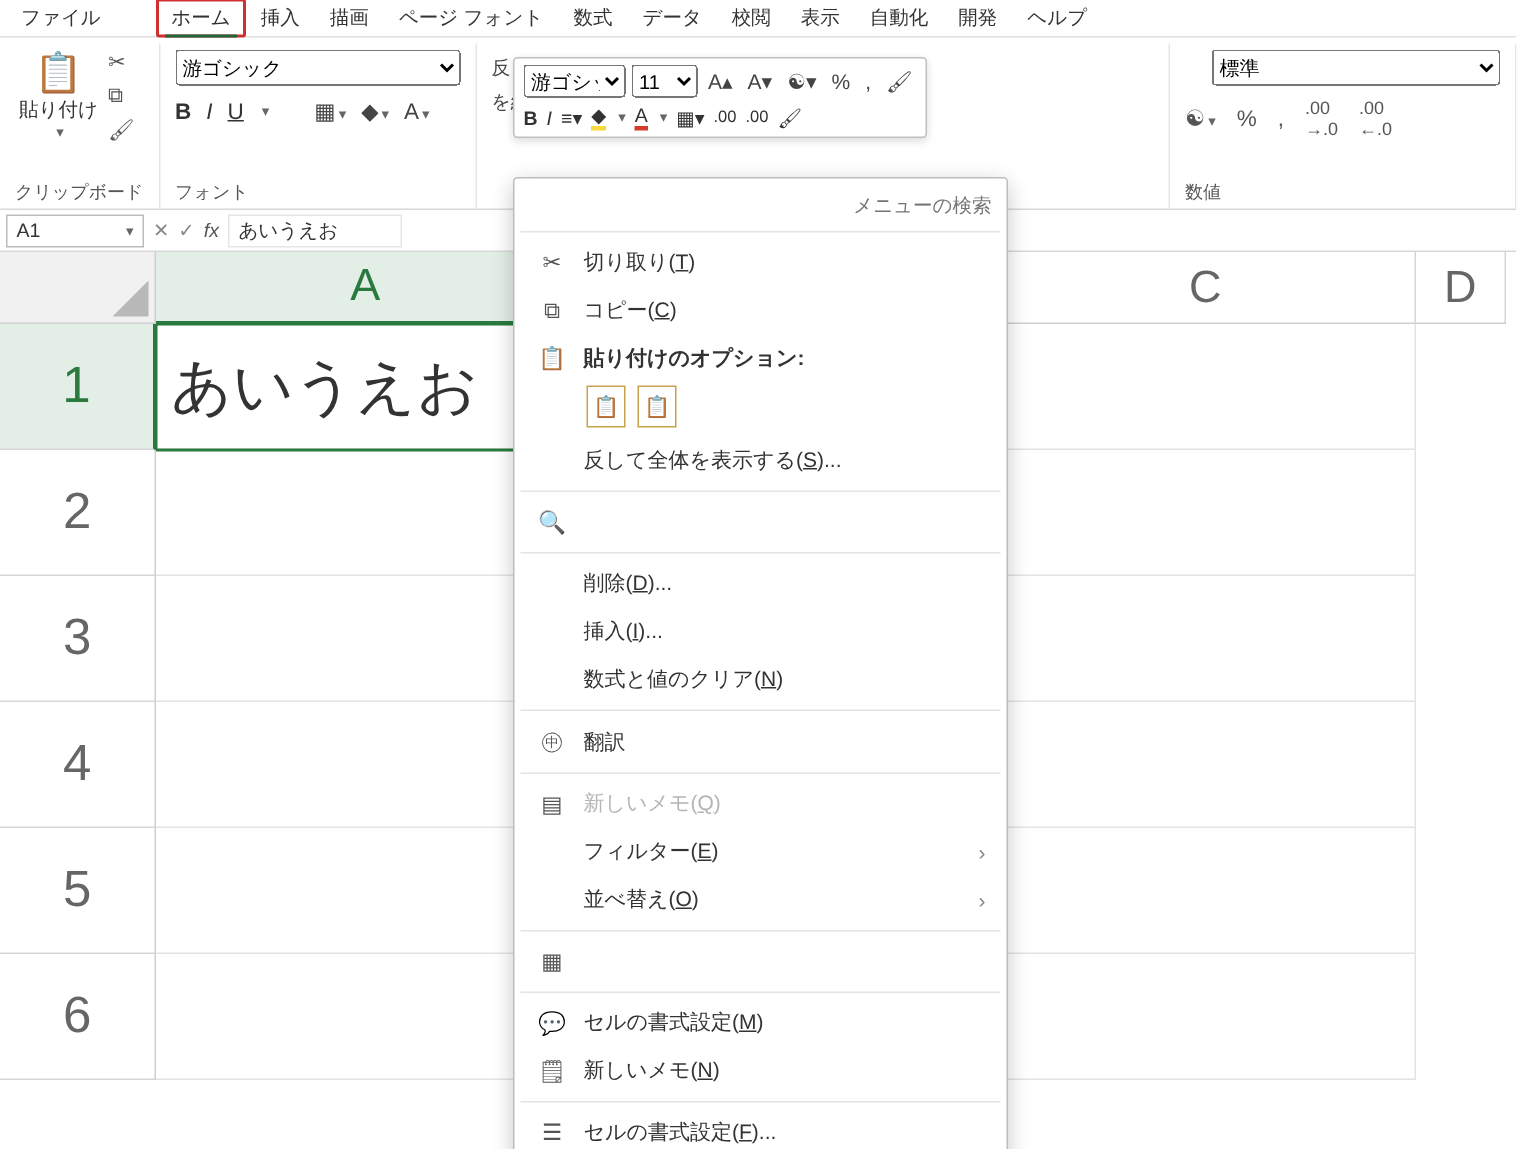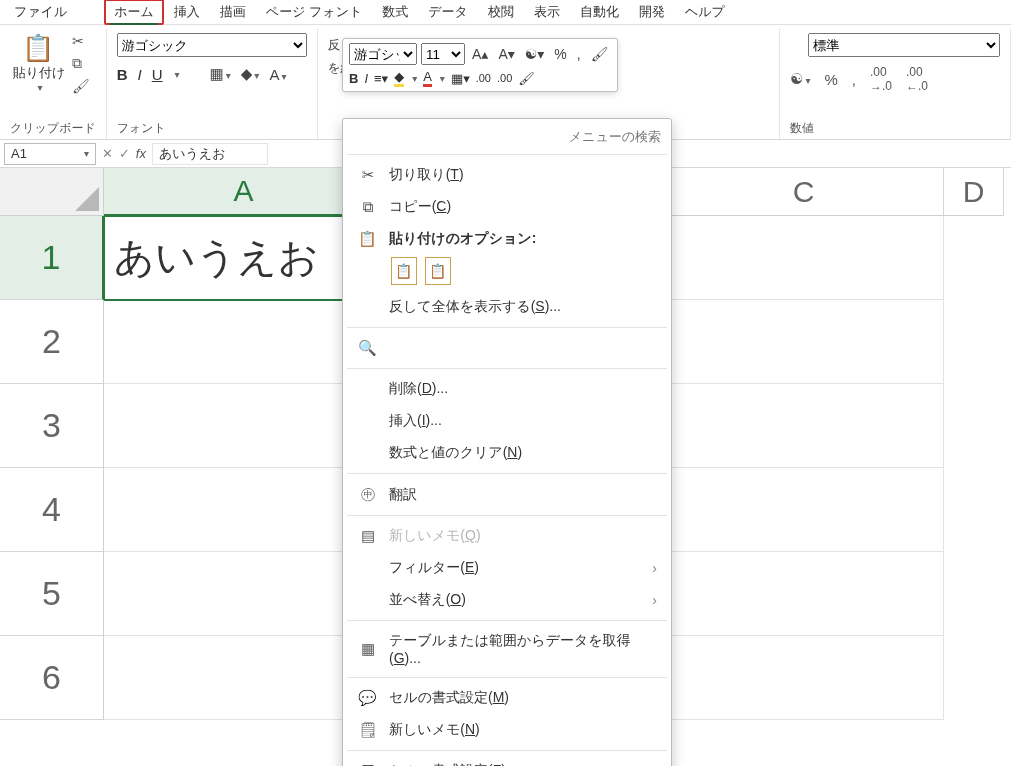--- a/index.html
+++ b/index.html
@@ -378,21 +378,20 @@
       <span class="caret">›</span>
     </div>
   <div class="row">
       <span class="ic"></span>
       <span class="txt"><span>並べ替え(</span><span class="ulet">O</span><span>)</span></span>
       <span class="caret">›</span>
     </div>
   <div class="sep"></div>
   <div class="row">
       <span class="ic">▦</span>
-      <span class="txt"><span>テーブルまたは範囲からデータを取得(</span><span class="ulet">G</span><span>)...</span></span>
     </div>
   <div class="sep"></div>
   <div class="row">
       <span class="ic">💬</span>
       <span class="txt"><span>セルの書式設定(</span><span class="ulet">M</span><span>)</span></span>
     </div>
   <div class="row">
       <span class="ic">🗒</span>
       <span class="txt"><span>新しいメモ(</span><span class="ulet">N</span><span>)</span></span>
     </div>

